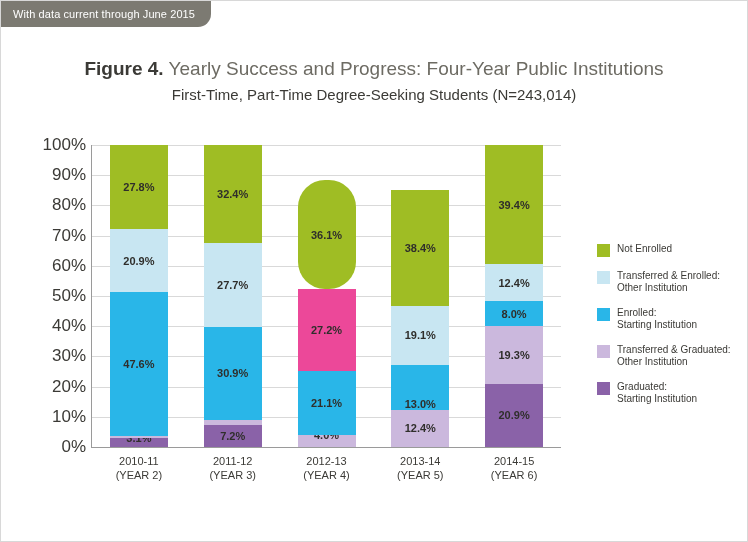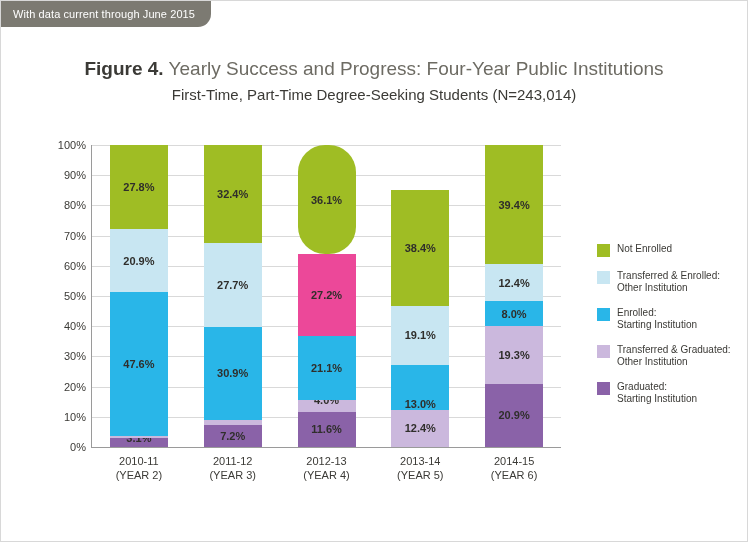--- a/index.html
+++ b/index.html
@@ -82,21 +82,21 @@
     left: 0;
     right: 0;
     height: 1px;
     background: #d9d9d9;
   }
   .ytick {
     position: absolute;
     right: 100%;
     margin-right: 6px;
     transform: translateY(-50%);
-    font-size: 11px;
+    font-size: 17px;
     color: #3b3a36;
     white-space: nowrap;
   }
   .bar {
     position: absolute;
     bottom: 0;
     width: 58px;
     display: flex;
     flex-direction: column-reverse;
   }
@@ -226,23 +226,20 @@
           </div>
           <div class="seg" style="height: 97.848px; background: rgb(159, 189, 36);">
             <span>32.4%</span>
           </div>
           <div class="xlabel">
             <div>2011-12</div>
             <div>(YEAR 3)</div>
           </div>
         </div>
         <div class="bar" style="left: 205.5px; height: 302px;">
-          <div class="seg" style="height: 35.032px; background: rgb(138, 98, 168);">
-            <span>11.6%</span>
-          </div>
           <div class="seg" style="height: 12.08px; background: rgb(203, 184, 221);">
             <span style="position: absolute; left: 50%; transform: translateX(-50%); top: -6px;">4.0%</span>
           </div>
           <div class="seg" style="height: 63.722px; background: rgb(41, 182, 232);">
             <span>21.1%</span>
           </div>
           <div class="seg" style="height: 82.144px; background: #ec4899;">
             <span>27.2%</span>
           </div>
           <div class="seg" style="height: 109.022px; background: rgb(159, 189, 36); border-radius: 27px;">

